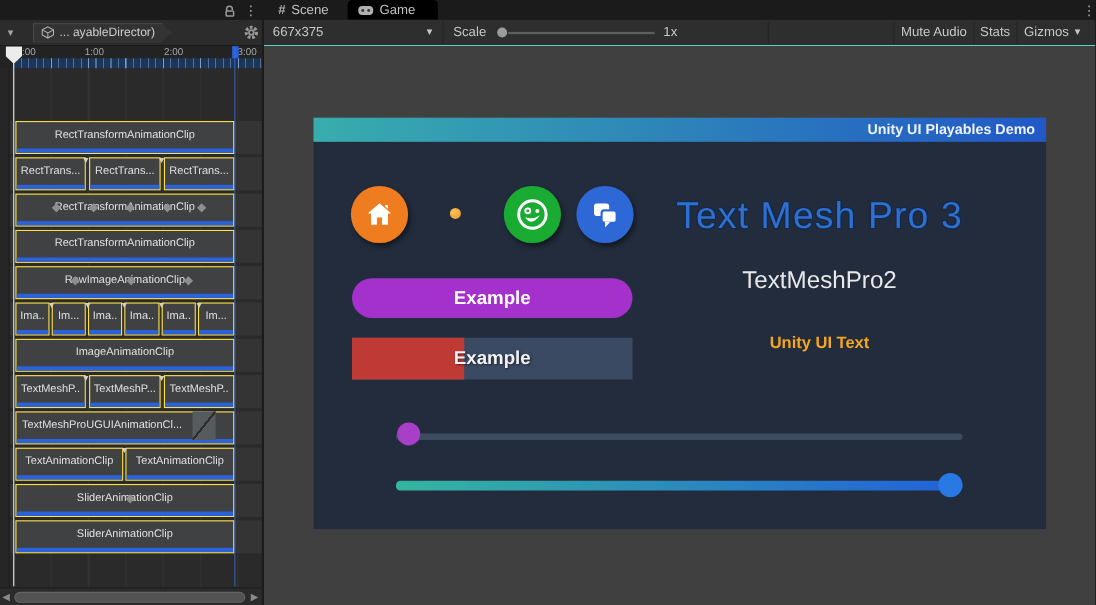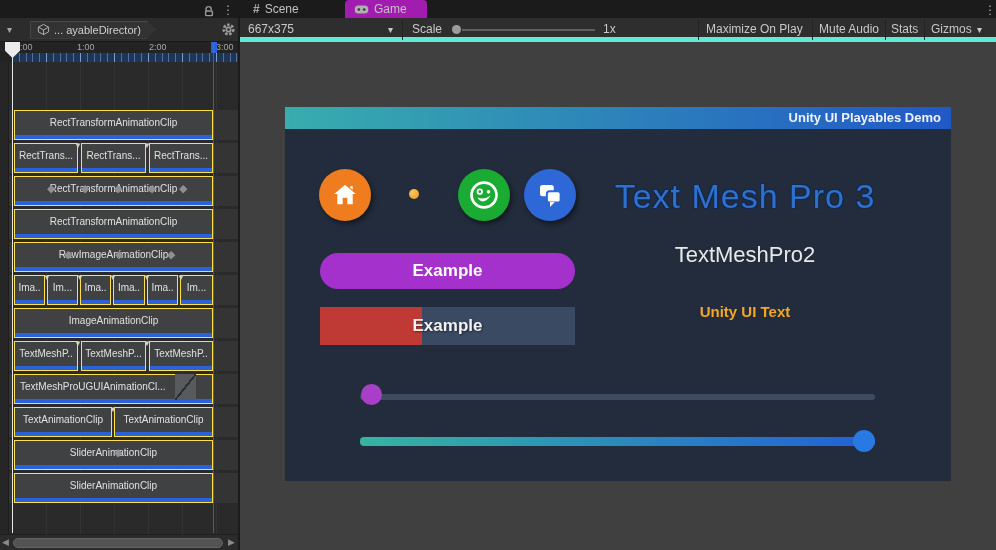--- a/index.html
+++ b/index.html
@@ -7,33 +7,33 @@
   #stage{position:relative;width:996px;height:550px;background:#1b1b1b;
          font-family:"Liberation Sans",sans-serif;color:#c8c8c8;overflow:hidden;}
   .abs{position:absolute;}
 
   
   #tl-topbar{left:0;top:0;width:238px;height:18px;background:#1b1b1b;}
   #gm-tabbar{left:240px;top:0;width:756px;height:18px;background:#1b1b1b;}
   .kebab{color:#aeaeae;font-size:12px;line-height:18px;}
   .tab{height:18px;line-height:18px;font-size:12px;color:#c2c2c2;padding:0 9px;
        display:flex;align-items:center;gap:5px;}
-  .tab.active{background:#a21caf;border-radius:4px 4px 0 0;margin-left:29px;}
+  .tab.active{background:#000000;border-radius:4px 4px 0 0;}
   .hash{color:#a9a9a9;font-size:12px;font-weight:bold;}
 
   
   #tl-header{left:0;top:18px;width:238px;height:24px;background:#2c2c2c;border-bottom:1px solid #1a1a1a;display:flex;align-items:center;}
   .caret{color:#a5a5a5;font-size:10px;}
   #crumb{display:flex;align-items:center;gap:4px;height:18px;margin-left:18px;padding:0 14px 0 6px;
          background:#333333;border:1px solid #484848;
          clip-path:polygon(0 0,calc(100% - 9px) 0,100% 50%,calc(100% - 9px) 100%,0 100%);
          font-size:11px;color:#cfcfcf;white-space:nowrap;max-width:180px;overflow:hidden;}
 
   
-  #gm-toolbar{left:240px;top:18px;width:756px;height:24px;background:#2e2e2e;border-bottom:5px solid #5eead4;font-size:12px;}
+  #gm-toolbar{left:240px;top:18px;width:756px;height:24px;background:#2e2e2e;border-bottom:1px solid #5eead4;font-size:12px;}
   .tb-item{position:absolute;top:0;height:24px;line-height:23px;color:#c8c8c8;white-space:nowrap;}
   .tb-div{position:absolute;top:2px;width:1px;height:20px;background:#242424;}
   #scale-line{position:absolute;top:11px;height:2px;background:#5f5f5f;}
   #scale-knob{position:absolute;top:7px;width:9px;height:9px;border-radius:50%;background:#9c9c9c;}
 
   
   #tl-body{left:0;top:42px;width:238px;height:492px;background:#2a2a2a;
     background-image:repeating-linear-gradient(90deg,#333 0 1px,transparent 1px 34px);
     background-position:46px 0;}
   #tl-gutter{left:0;top:42px;width:9px;height:492px;background:#262626;border-right:1px solid #1d1d1d;}
@@ -148,21 +148,20 @@
 
   <div class="abs" id="gm-toolbar">
     <span class="tb-item" style="left:8px;">667x375</span>
     <span class="tb-item caret" style="left:148px;">▾</span>
     <span class="tb-div" style="left:162px;"></span>
     <span class="tb-item" style="left:172px;">Scale</span>
     <span id="scale-knob" style="left:212px;"></span>
     <span id="scale-line" style="left:222px;width:133px;"></span>
     <span class="tb-item" style="left:363px;">1x</span>
     <span class="tb-div" style="left:458px;"></span>
-    <span class="tb-item" style="left:466px;">Maximize On Play</span>
     <span class="tb-div" style="left:572px;"></span>
     <span class="tb-item" style="left:579px;">Mute Audio</span>
     <span class="tb-div" style="left:645px;"></span>
     <span class="tb-item" style="left:651px;">Stats</span>
     <span class="tb-div" style="left:684px;"></span>
     <span class="tb-item" style="left:691px;">Gizmos</span>
     <span class="tb-item caret" style="left:737px;">▾</span>
   </div>
 
   <div class="abs" id="tl-body"></div>

